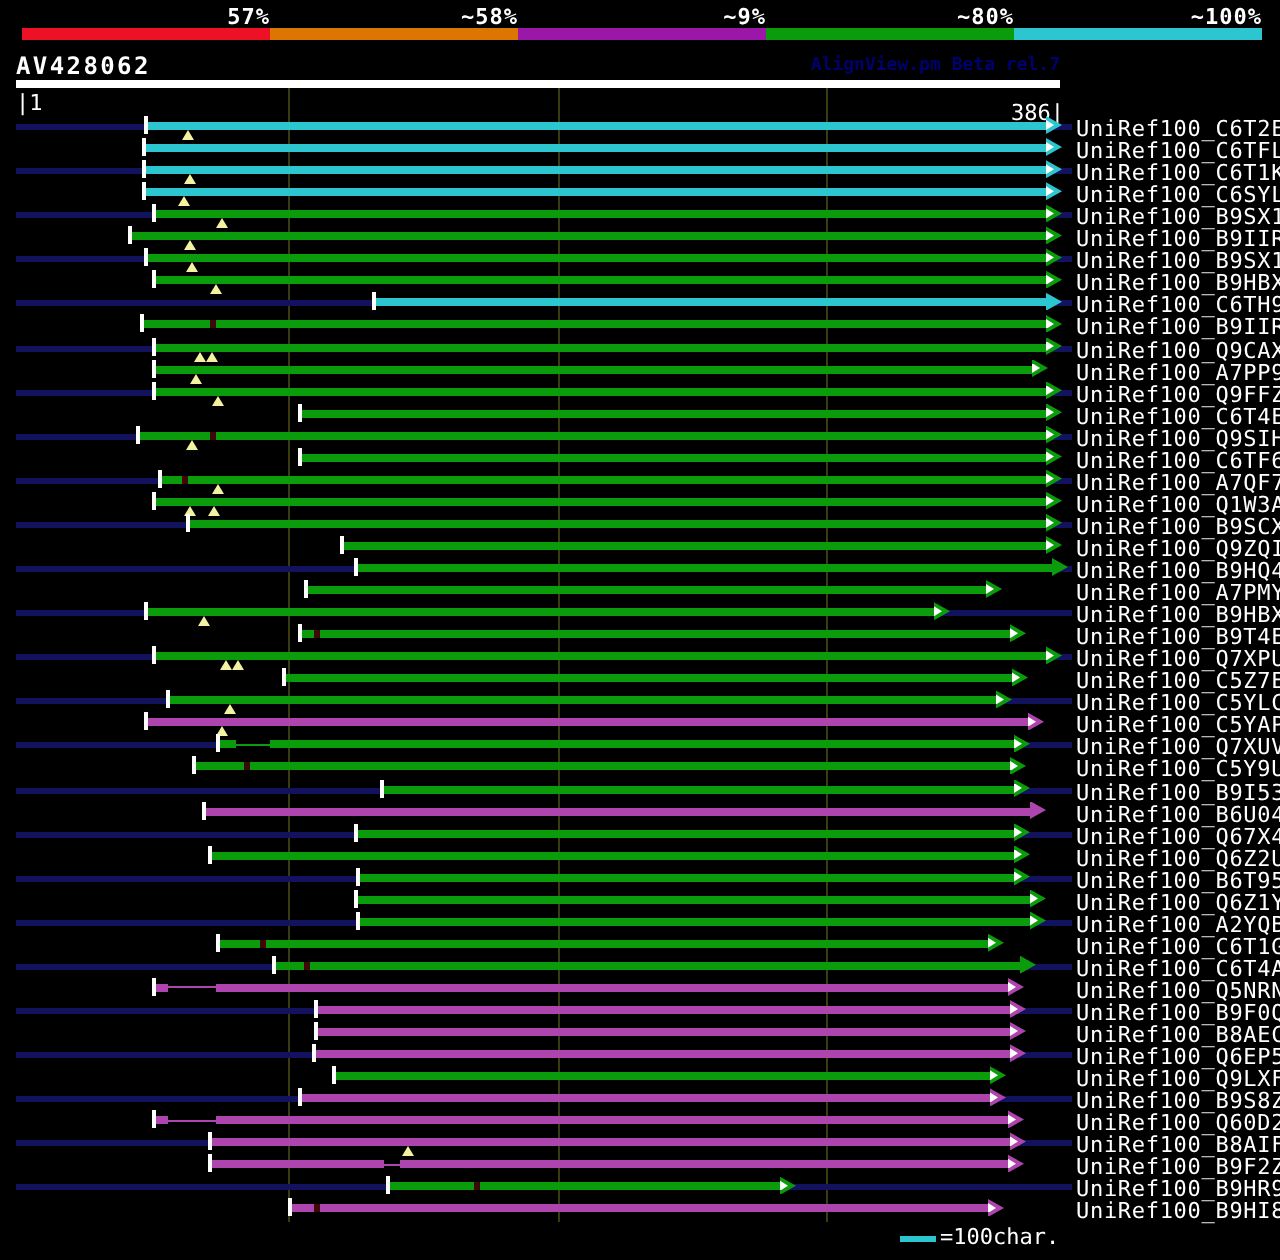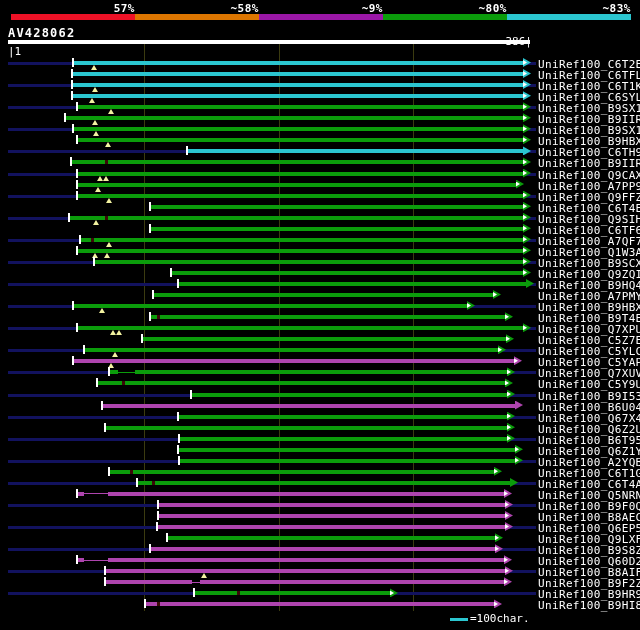--- a/index.html
+++ b/index.html
@@ -8,21 +8,21 @@
   .abs{position:absolute;}
   .scale-seg{position:absolute;top:14px;height:6px;}
   .scale-label{position:absolute;top:2px;height:12px;color:#fff;font-size:11px;font-weight:bold;
                text-align:right;width:90px;letter-spacing:0.5px;white-space:pre;}
   .query-title{position:absolute;left:8px;top:26px;color:#fff;font-size:12px;font-weight:bold;
                letter-spacing:1.2px;white-space:pre;}
   .watermark{position:absolute;top:28px;left:330px;width:200px;text-align:right;color:#00006e;
              font-size:9px;font-weight:bold;white-space:pre;}
   .query-bar{position:absolute;top:40px;height:4px;background:#fff;}
   .ruler-start{position:absolute;left:8px;top:45px;color:#fff;font-size:11px;white-space:pre;}
-  .ruler-end{position:absolute;top:35px;left:432px;width:100px;text-align:right;color:#fff;
+  .ruler-end{position:absolute;top:50px;left:432px;width:100px;text-align:right;color:#fff;
              font-size:11px;white-space:pre;}
   .gridline{position:absolute;top:44px;height:567px;width:1px;}
   .navy-line{position:absolute;height:3px;}
   .bar{position:absolute;height:4px;}
   .tick{position:absolute;width:2px;height:9px;background:#fff;}
   .arrow{position:absolute;width:8px;height:9px;clip-path:polygon(0 0,100% 50%,0 100%);}
   .arrow-inner{position:absolute;left:0;top:2px;width:4px;height:5px;background:#fff;
                clip-path:polygon(0 0,100% 50%,0 100%);}
   .qgap{position:absolute;width:0;height:0;border-left:3px solid transparent;
         border-right:3px solid transparent;}
@@ -46,23 +46,24 @@
   <div id="scale-bar">
       <div class="scale-seg" style="left: 11px; width: 124px; background: rgb(238, 17, 38);"></div>
       <div class="scale-label" style="left: 45px;">57%</div>
       <div class="scale-seg" style="left: 135px; width: 124px; background: rgb(221, 118, 0);"></div>
       <div class="scale-label" style="left: 169px;">~58%</div>
       <div class="scale-seg" style="left: 259px; width: 124px; background: rgb(155, 23, 167);"></div>
       <div class="scale-label" style="left: 293px;">~9%</div>
       <div class="scale-seg" style="left: 383px; width: 124px; background: rgb(11, 156, 11);"></div>
       <div class="scale-label" style="left: 417px;">~80%</div>
       <div class="scale-seg" style="left: 507px; width: 124px; background: rgb(43, 198, 208);"></div>
-      <div class="scale-label" style="left: 541px;">~83%</div>
+      <div class="scale-label" style="left: 541px;">~100%</div>
     </div>
   <div class="query-title">AV428062</div>
+  <div class="watermark">AlignView.pm Beta rel.7</div>
   <div class="query-bar" id="query-bar" style="left: 8px; width: 522px;"></div>
   <div class="ruler-start">|1</div>
   <div class="ruler-end">386|</div>
   <div id="gridlines">
       <div class="gridline" style="left: 144px; background: rgb(59, 59, 16);"></div>
       <div class="gridline" style="left: 279px; background: rgb(59, 59, 16);"></div>
       <div class="gridline" style="left: 413px; background: rgb(59, 59, 16);"></div>
     </div>
   <div id="rows">
       <div class="abs" style="left: 0px; top: 57px; width: 640px; height: 11.05px;">

